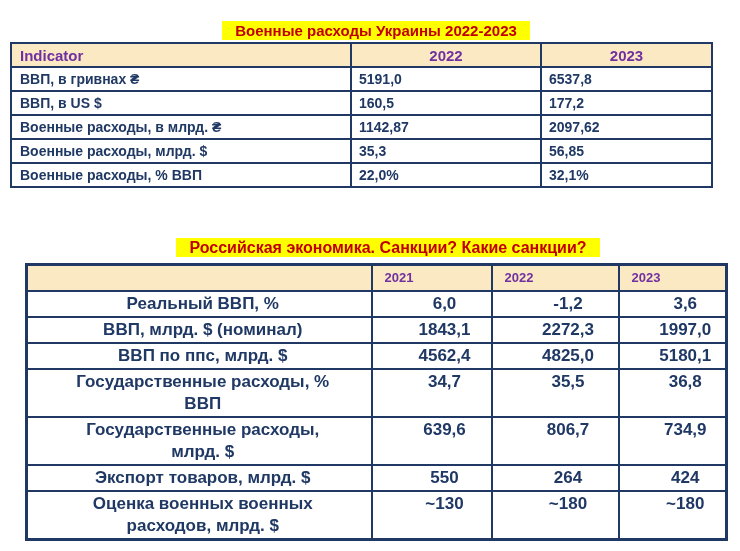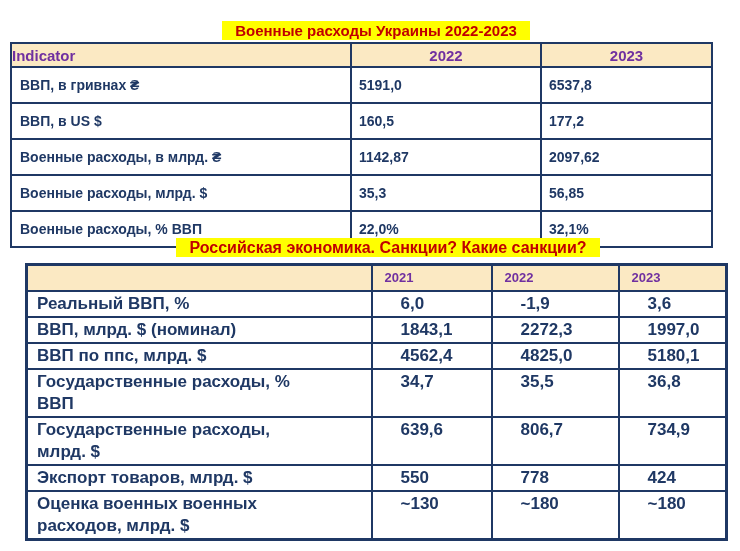--- a/index.html
+++ b/index.html
@@ -37,33 +37,33 @@
     overflow: hidden;
   }
   table.tbl th {
     background: var(--header_bg, #fbe9c3);
     color: var(--header_text, #7030a0);
   }
 
   
   .t1 { left: 10px; top: 42px; width: 701px; font-size: 14px; border: 2px solid var(--border, #1f3864); }
   .t1 thead tr { height: 24px; }
-  .t1 tbody tr { height: 36px; }
+  .t1 tbody tr { height: 24px; }
   .t1 th { font-size: 15px; text-align: center; }
-  .t1 th.lblh { text-align: left; padding-left: 0; }
+  .t1 th.lblh { text-align: left; padding-left: 8px; }
   .t1 td { padding: 0 2px 0 7px; line-height: 18px; }
   .t1 td.lbl { padding-left: 8px; }
 
   
   .t2 { left: 25px; top: 263px; width: 700px; font-size: 17px; border: 3px solid var(--border, #1f3864); }
   .t2 thead tr { height: 26px; }
   .t2 tbody tr { height: 25px; }
   .t2 tbody tr.tall { height: 46px; }
   .t2 th { font-size: 13px; text-align: left; padding-left: 12px; }
-  .t2 td { vertical-align: top; padding: 1px 2px 1px 28px; line-height: 22px; }
+  .t2 td { vertical-align: top; padding: 1px 2px 1px 28px; line-height: 22px; text-align: center; }
   .t2 td.lbl { padding-left: 9px; white-space: pre-line; }
 </style>
 </head>
 <body>
 
 <div class="slide">
 
   <div class="title title1">
     <span class="hl">Военные расходы Украины 2022-2023</span>
   </div>
@@ -126,21 +126,21 @@
         <th class="lblh"></th>
         <th>2021</th>
         <th>2022</th>
         <th>2023</th>
       </tr>
     </thead>
     <tbody>
       <tr>
         <td class="lbl">Реальный ВВП, %</td>
         <td>6,0</td>
-        <td>-1,9</td>
+        <td>-1,2</td>
         <td>3,6</td>
       </tr>
       <tr>
         <td class="lbl">ВВП, млрд. $ (номинал)</td>
         <td>1843,1</td>
         <td>2272,3</td>
         <td>1997,0</td>
       </tr>
       <tr>
         <td class="lbl">ВВП по ппс, млрд. $</td>
@@ -158,21 +158,21 @@
       <tr class="tall">
         <td class="lbl">Государственные расходы,
 млрд. $</td>
         <td>639,6</td>
         <td>806,7</td>
         <td>734,9</td>
       </tr>
       <tr>
         <td class="lbl">Экспорт товаров, млрд. $</td>
         <td>550</td>
-        <td>778</td>
+        <td>264</td>
         <td>424</td>
       </tr>
       <tr class="tall">
         <td class="lbl">Оценка военных военных
 расходов, млрд. $</td>
         <td>~130</td>
         <td>~180</td>
         <td>~180</td>
       </tr>
     </tbody>

